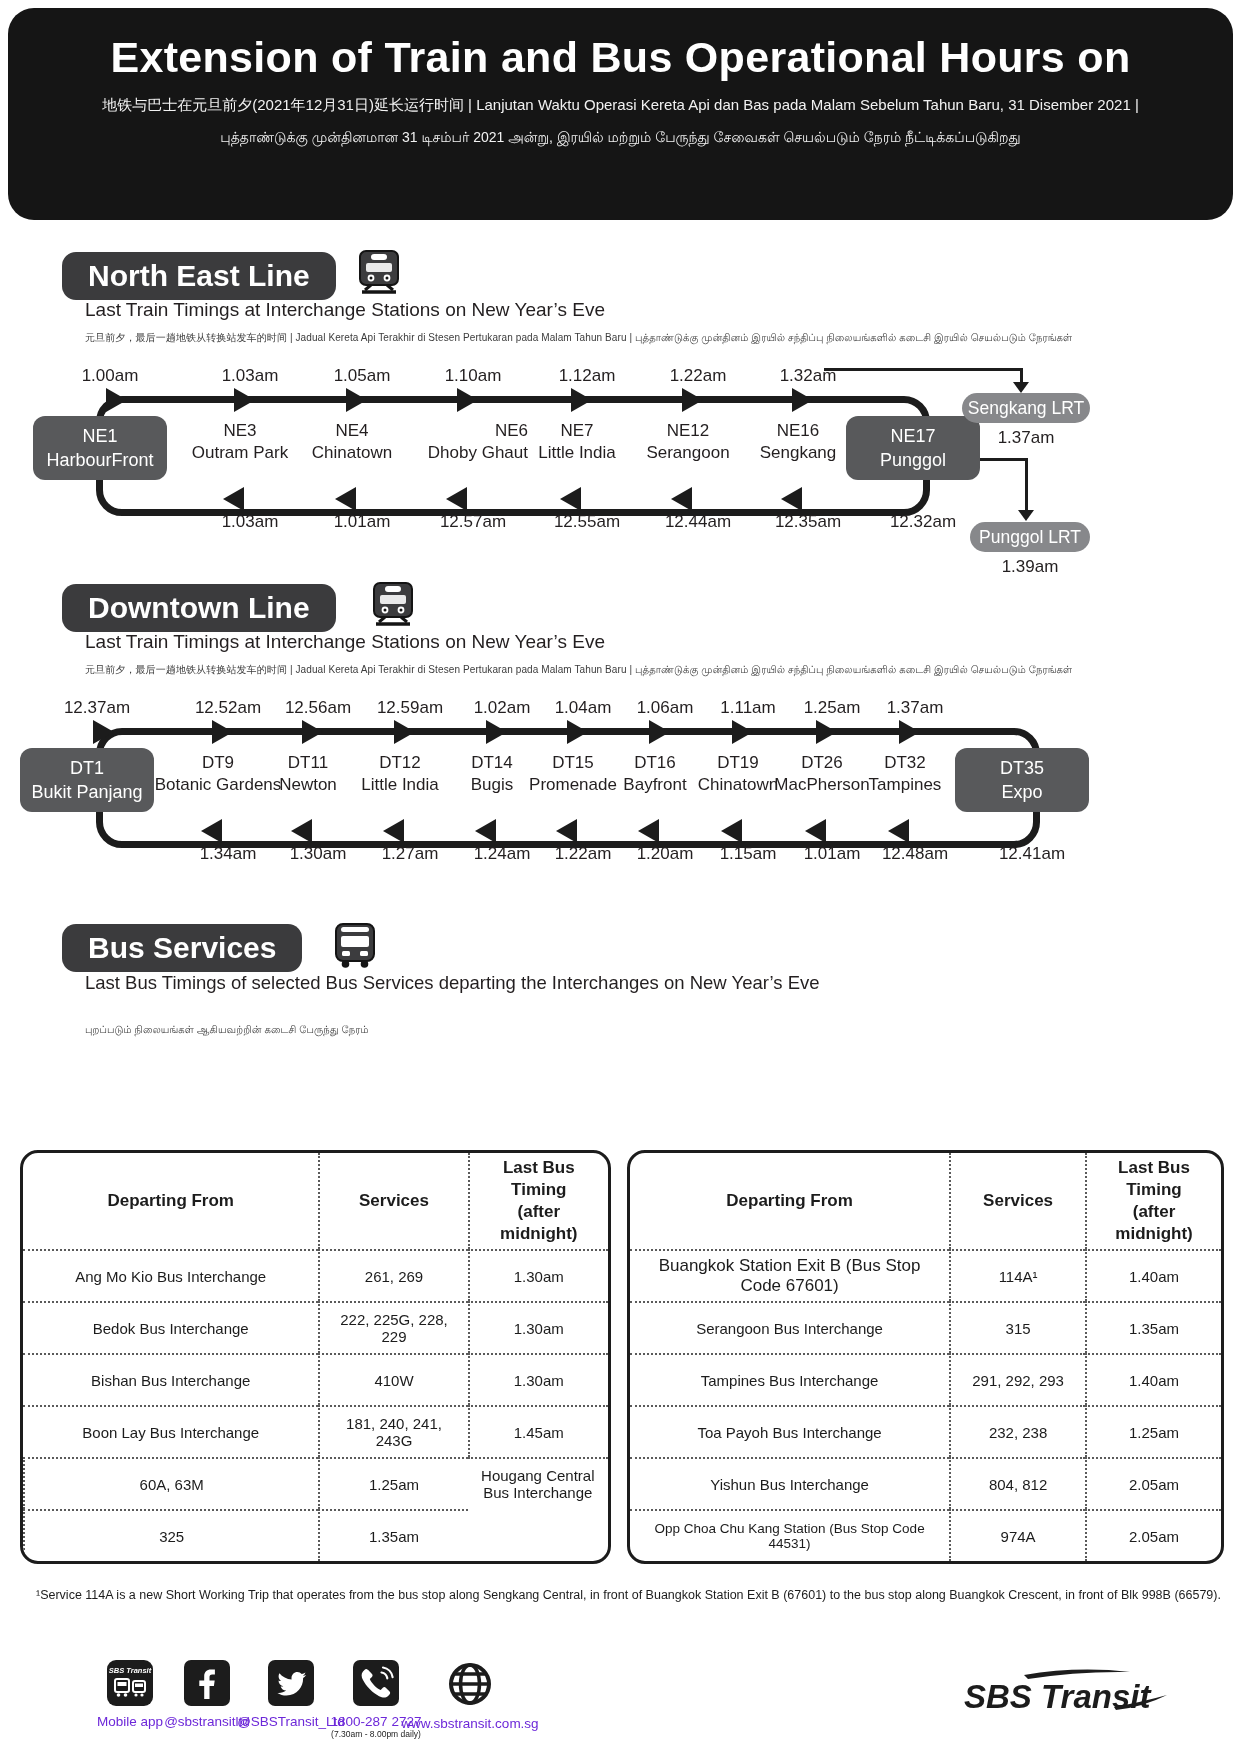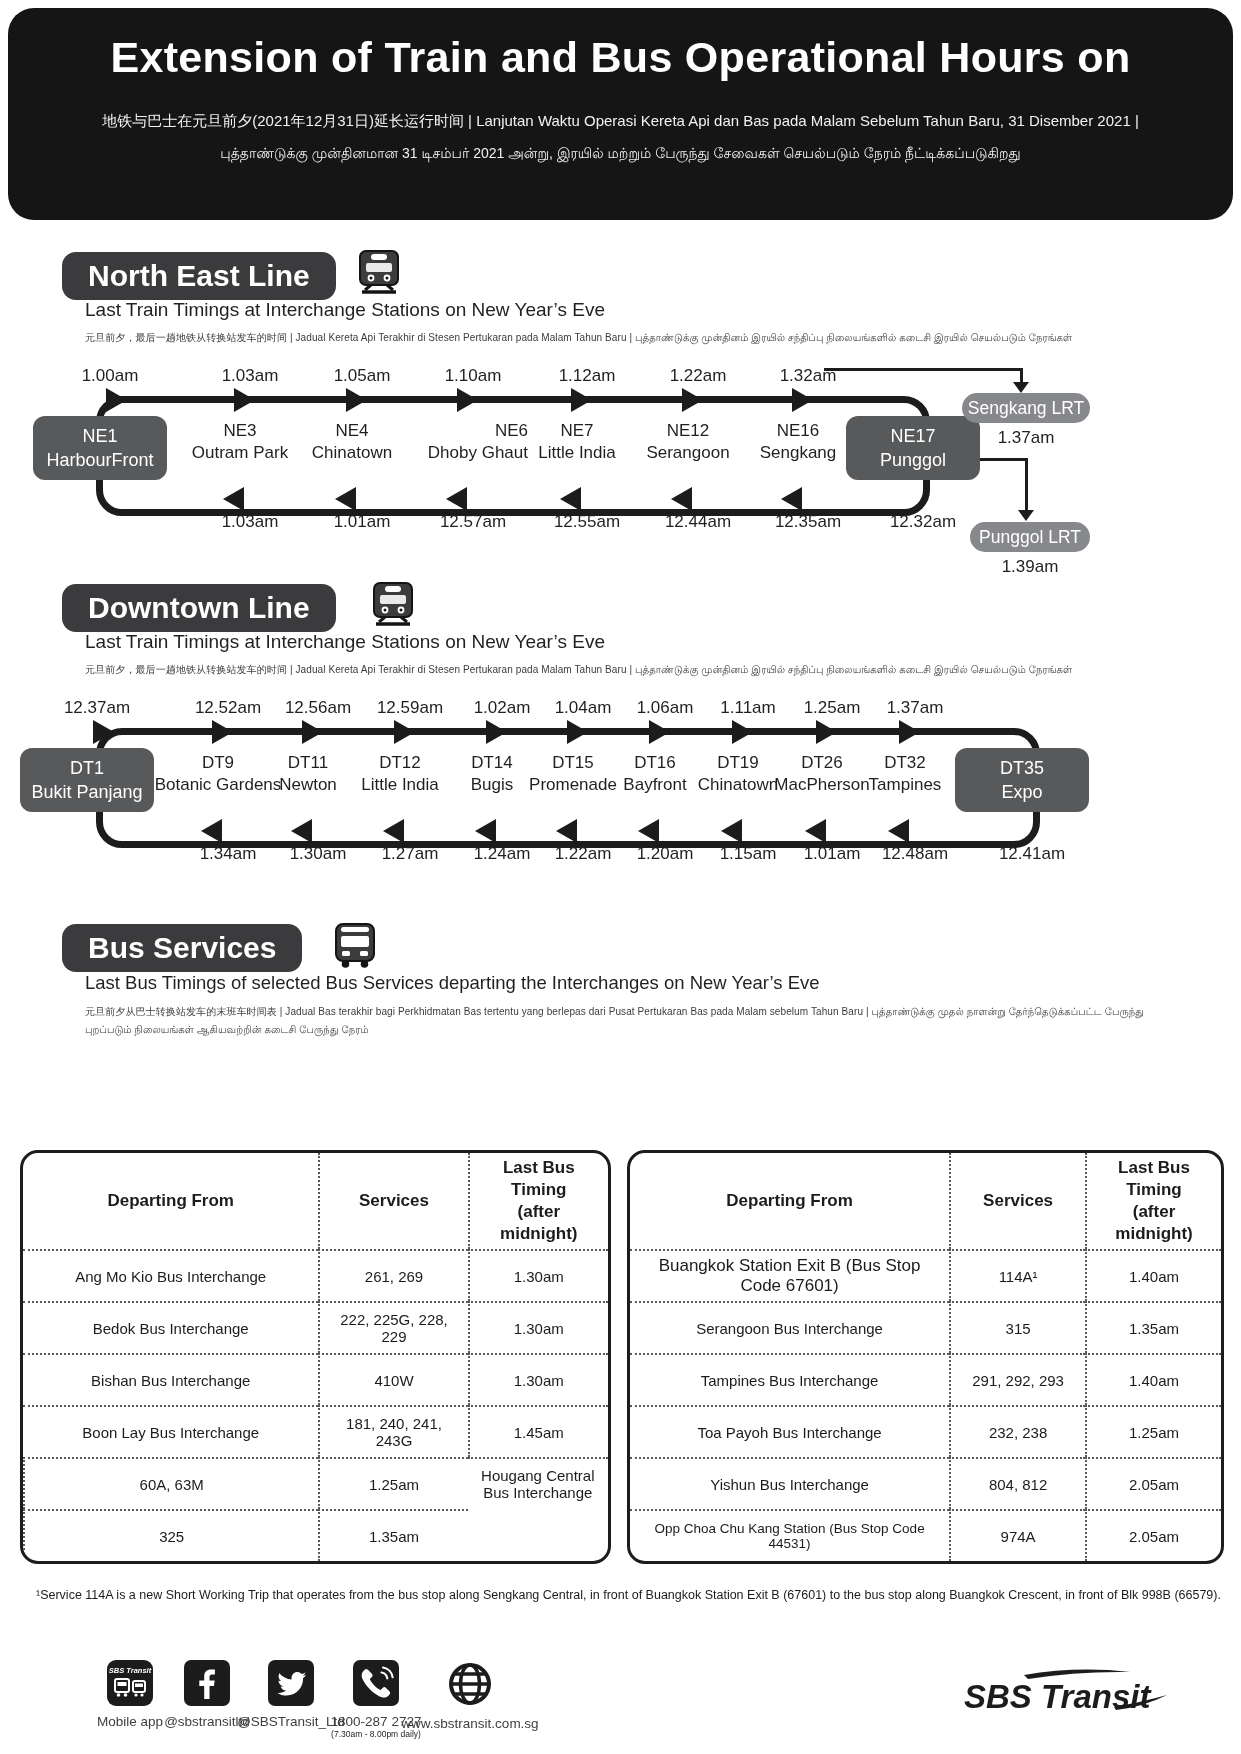--- a/index.html
+++ b/index.html
@@ -3,21 +3,21 @@
 <meta charset="utf-8">
 <style>
   html,body{margin:0;padding:0;background:#fff;}
   .page{position:relative;width:1241px;height:1754px;background:#fff;overflow:hidden;
         font-family:"Liberation Sans","DejaVu Sans",sans-serif;color:#231f20;}
 
   
   .hero{position:absolute;left:8px;top:8px;width:1225px;height:212px;background:#151515;
         border-radius:26px;color:#fff;text-align:center;}
   .hero-title{font-size:43px;font-weight:700;line-height:1.26;margin-top:22px;letter-spacing:.3px;}
-  .hero-sub1{font-size:15px;margin-top:28px;color:#f2f2f2;}
+  .hero-sub1{font-size:15px;margin-top:12px;color:#f2f2f2;}
   .hero-sub2{font-size:14px;margin-top:14px;color:#f2f2f2;}
 
   
   .badge{position:absolute;background:#3b3b3d;color:#fff;font-weight:700;font-size:30px;
          line-height:48px;height:48px;padding:0 26px;border-radius:14px;white-space:nowrap;}
   .sec-sub{position:absolute;font-size:19px;color:#231f20;white-space:nowrap;}
   .sec-intl{position:absolute;font-size:10px;color:#3c3c3c;white-space:nowrap;letter-spacing:.1px;}
 
   
   .diagram{position:absolute;left:0;width:1184px;height:235px;}
@@ -42,21 +42,21 @@
   .bt-cell{display:flex;align-items:center;justify-content:center;text-align:center;font-size:15px;
            color:#1c1c1c;padding:2px 8px;}
   .bt-head{font-weight:700;font-size:17px;white-space:pre-line;line-height:1.3;}
   .bt-vline{border-left:2px dotted #5a5a5a;}
   .bt-rtop{border-top:2px dotted #5a5a5a;}
   .footnote{position:absolute;left:36px;top:1588px;width:1185px;font-size:12.5px;color:#1c1c1c;}
 
   
   .f-item{position:absolute;top:1660px;text-align:center;transform:translateX(-50%);width:170px;}
   .f-icon{display:inline-block;height:46px;}
-  .f-label{font-size:13.5px;color:#404040;margin-top:4px;white-space:nowrap;}
+  .f-label{font-size:13.5px;color:#6d28d9;margin-top:4px;white-space:nowrap;}
   .f-sublabel{font-size:8.5px;color:#1c1c1c;white-space:nowrap;}
   #sbs-logo{position:absolute;left:962px;top:1664px;}
 </style>
 </head>
 <body>
 
 <div class="page">
 
   <div class="hero">
     <div class="hero-title">
@@ -264,21 +264,20 @@
       <rect x="4" y="4" width="38" height="37" rx="7" fill="#3c3c3e" stroke="#141414" stroke-width="2"></rect>
       <rect x="9" y="7" width="28" height="5" rx="2.5" fill="#fff"></rect>
       <rect x="9" y="16" width="28" height="11" rx="2" fill="#fff"></rect>
       <rect x="10" y="31" width="8" height="5" rx="1.5" fill="#fff"></rect>
       <rect x="28" y="31" width="8" height="5" rx="1.5" fill="#fff"></rect>
       <circle cx="13.5" cy="44" r="3.8" fill="#141414"></circle>
         <circle cx="32.5" cy="44" r="3.8" fill="#141414"></circle>
     </svg>
   </span>
   <div class="sec-sub" style="left:85px;top:972px;font-size:18.5px;">Last Bus Timings of selected Bus Services departing the Interchanges on New Year’s Eve</div>
-  <div class="sec-intl" style="left:85px;top:1005px;">元旦前夕从巴士转换站发车的末班车时间表 | Jadual Bas terakhir bagi Perkhidmatan Bas tertentu yang berlepas dari Pusat Pertukaran Bas pada Malam sebelum Tahun Baru | புத்தாண்டுக்கு முதல் நாளன்று தேர்ந்தெடுக்கப்பட்ட பேருந்து</div>
   <div class="sec-intl" style="left:85px;top:1024px;">புறப்படும் நிலையங்கள் ஆகியவற்றின் கடைசி பேருந்து நேரம்</div>
 
   <div class="bus-table" id="bus-table-left" style="left: 20px; top: 1150px; width: 585px; grid-template-columns: 50.5% 25.5% 24%;">
       <div class="bt-cell bt-head">Departing From</div>
       <div class="bt-cell bt-head bt-vline">Services</div>
       <div class="bt-cell bt-head bt-vline">Last Bus Timing
 (after midnight)</div>
       <div class="bt-cell bt-rtop">Ang Mo Kio Bus Interchange</div>
       <div class="bt-cell bt-rtop bt-vline">261, 269</div>
       <div class="bt-cell bt-rtop bt-vline">1.30am</div>

